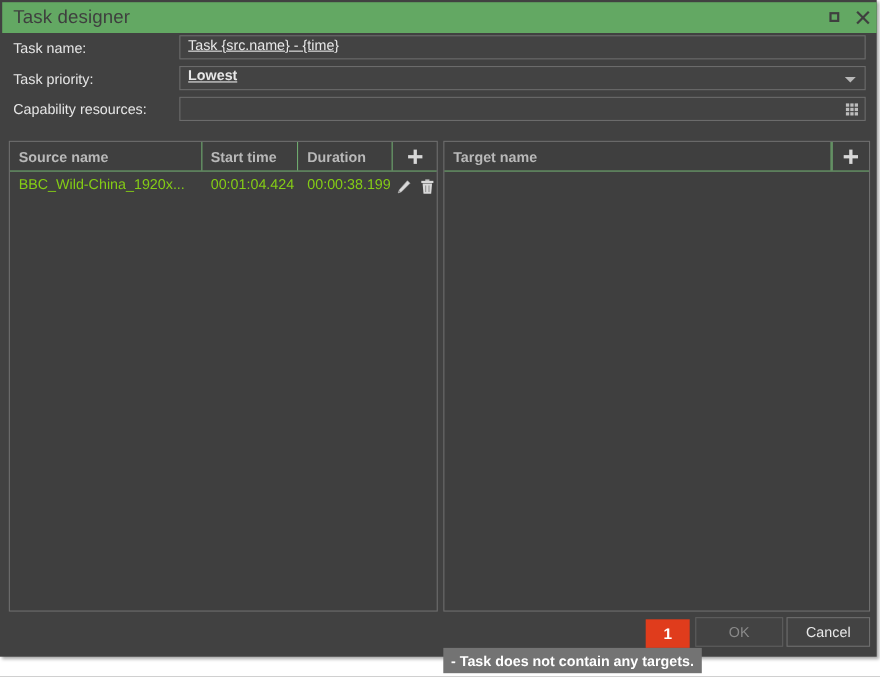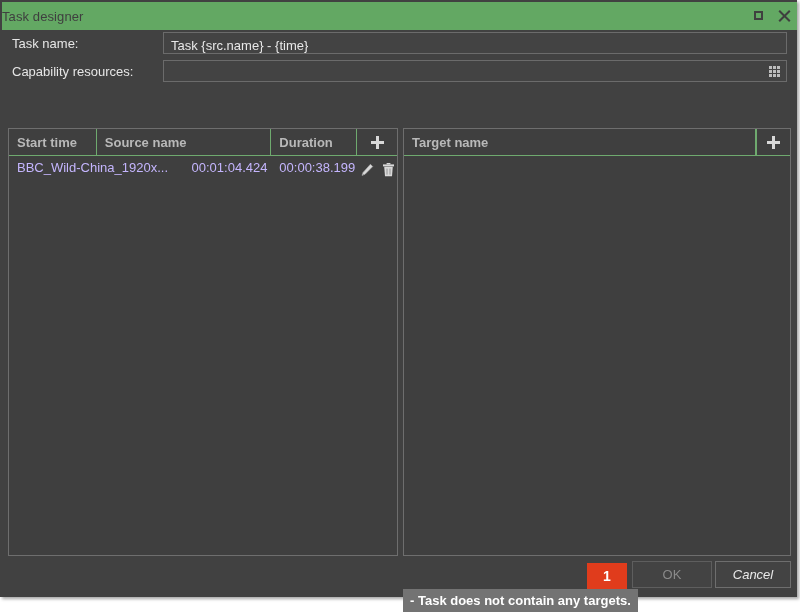--- a/index.html
+++ b/index.html
@@ -30,22 +30,22 @@
     position: absolute;
     left: 2px;
     top: 2px;
     width: 795px;
     height: 28px;
     background: #63a863;
     display: flex;
     align-items: center;
   }
   .titlebar-text {
-    margin-left: 0;
-    font-size: 13px;
+    margin-left: 10px;
+    font-size: 17px;
     color: #3f3f3f;
     letter-spacing: 0.1px;
     white-space: nowrap;
     text-align: center;
   }
   .titlebar-buttons {
     position: absolute;
     right: 6px;
     top: 0;
     height: 28px;
@@ -104,23 +104,24 @@
   }
   .field {
     position: absolute;
     left: 163px;
     width: 624px;
     height: 22px;
     box-sizing: border-box;
     border: 1px solid #6b6b6b;
     background: #434343;
     display: flex;
-    align-items: flex-end;
+    align-items: flex-start;
     font-size: 13px;
     color: #e8e8e8;
+    text-decoration: underline;
   }
   .field .value {
     margin-left: 7px;
     white-space: nowrap;
     overflow: hidden;
   }
   .field.combo .value { font-weight: bold; }
 
   .caret-down {
     position: absolute;
@@ -212,21 +213,21 @@
   .plus::after  { left: 5px; top: 0; width: 3px; height: 13px; }
 
   .tbody { flex: 1 1 auto; overflow: hidden; }
   .row {
     display: flex;
     height: 24px;
     align-items: center;
   }
   .cell {
     font-size: 13px;
-    color: #c4b5fd;
+    color: #84cc16;
     box-sizing: border-box;
     padding-left: 8px;
     white-space: nowrap;
     overflow: hidden;
     text-overflow: ellipsis;
     height: 24px;
     line-height: 24px;
   }
   .cell.source   { width: 175px; }
   .cell.start    { width: 88px; }
@@ -267,21 +268,21 @@
     background: #434343;
     font-size: 13px;
     color: #e9e9e9;
     font-family: "Liberation Sans", sans-serif;
     display: flex;
     align-items: center;
     justify-content: center;
     cursor: default;
   }
   .btn.ok     { left: 632px; width: 80px; color: #8a8a8a; border-color: #5e5e5e; }
-  .btn.cancel { left: 715px; width: 76px; font-style: italic; }
+  .btn.cancel { left: 715px; width: 76px; }
 
   .badge {
     position: absolute;
     left: 587px;
     top: 563px;
     width: 40px;
     height: 26px;
     background: #e03c1c;
     color: #ffffff;
     font-size: 14px;
@@ -322,20 +323,27 @@
 
   <div class="form">
 
     <div class="form-row">
       <div class="form-label">Task name:</div>
       <div class="field">
         <div class="value">Task {src.name} - {time}</div>
       </div>
     </div>
 
+    <div class="form-row">
+      <div class="form-label">Task priority:</div>
+      <div class="field combo">
+        <div class="value">Lowest</div>
+        <div class="caret-down"></div>
+      </div>
+    </div>
 
     <div class="form-row">
       <div class="form-label">Capability resources:</div>
       <div class="field">
         <div class="value"></div>
         <div class="grid-icon">
           <i></i>
             <i></i>
             <i></i>
             <i></i>
@@ -347,22 +355,22 @@
         </div>
       </div>
     </div>
 
   </div>
 
   <div class="panels">
 
     <div class="panel left">
       <div class="thead">
+        <div class="th source">Source name</div>
         <div class="th start">Start time</div>
-        <div class="th source">Source name</div>
         <div class="th duration">Duration</div>
         <div class="th addcell">
           <span class="plus"></span>
         </div>
       </div>
       <div class="tbody">
         <div class="row">
           <div class="cell source">BBC_Wild-China_1920x...</div>
           <div class="cell start">00:01:04.424</div>
           <div class="cell duration">00:00:38.199</div>

